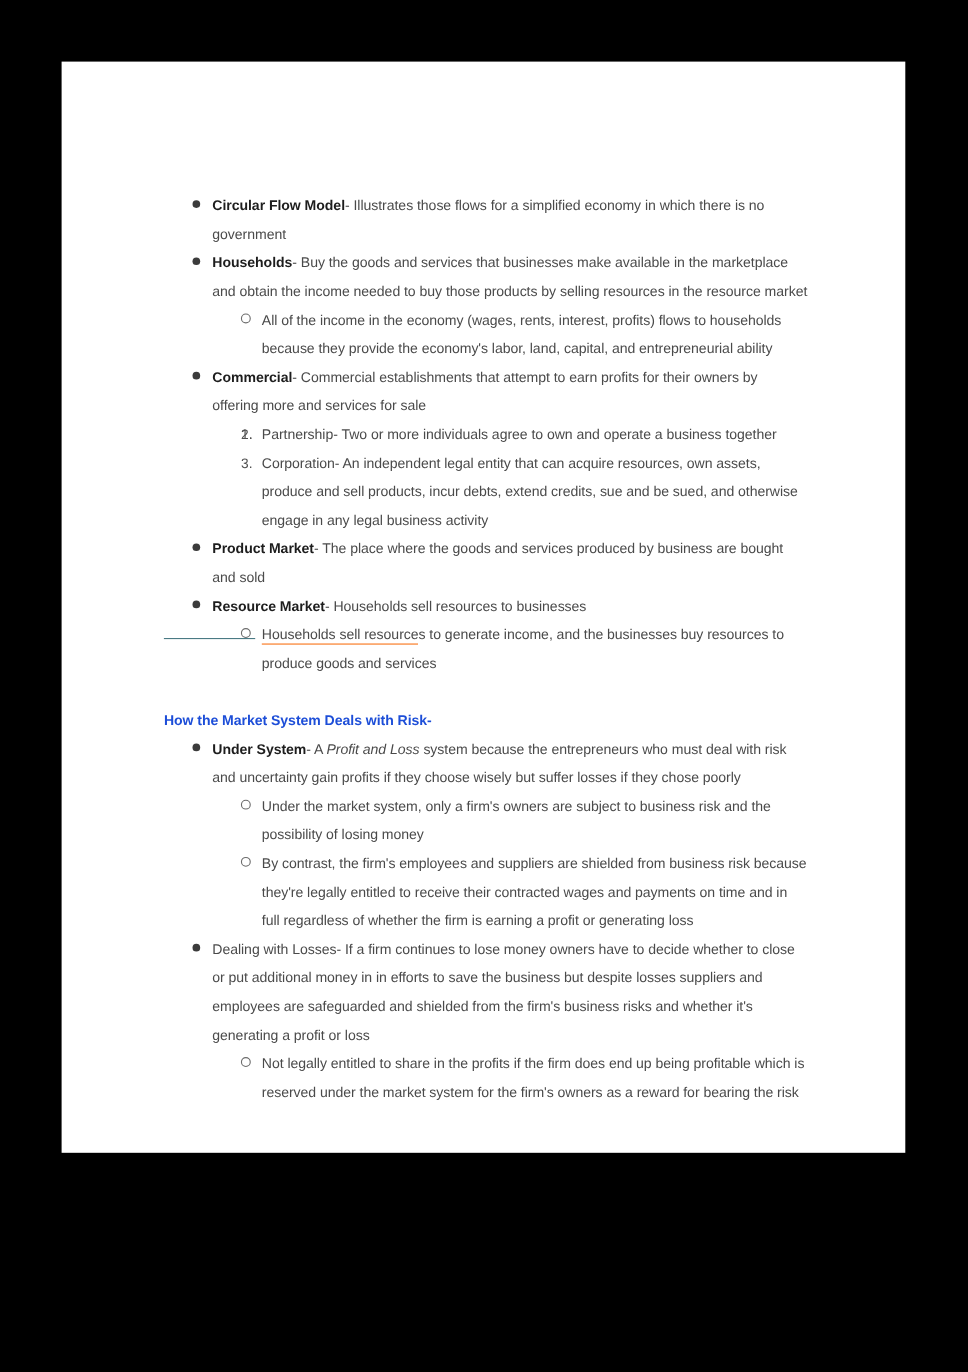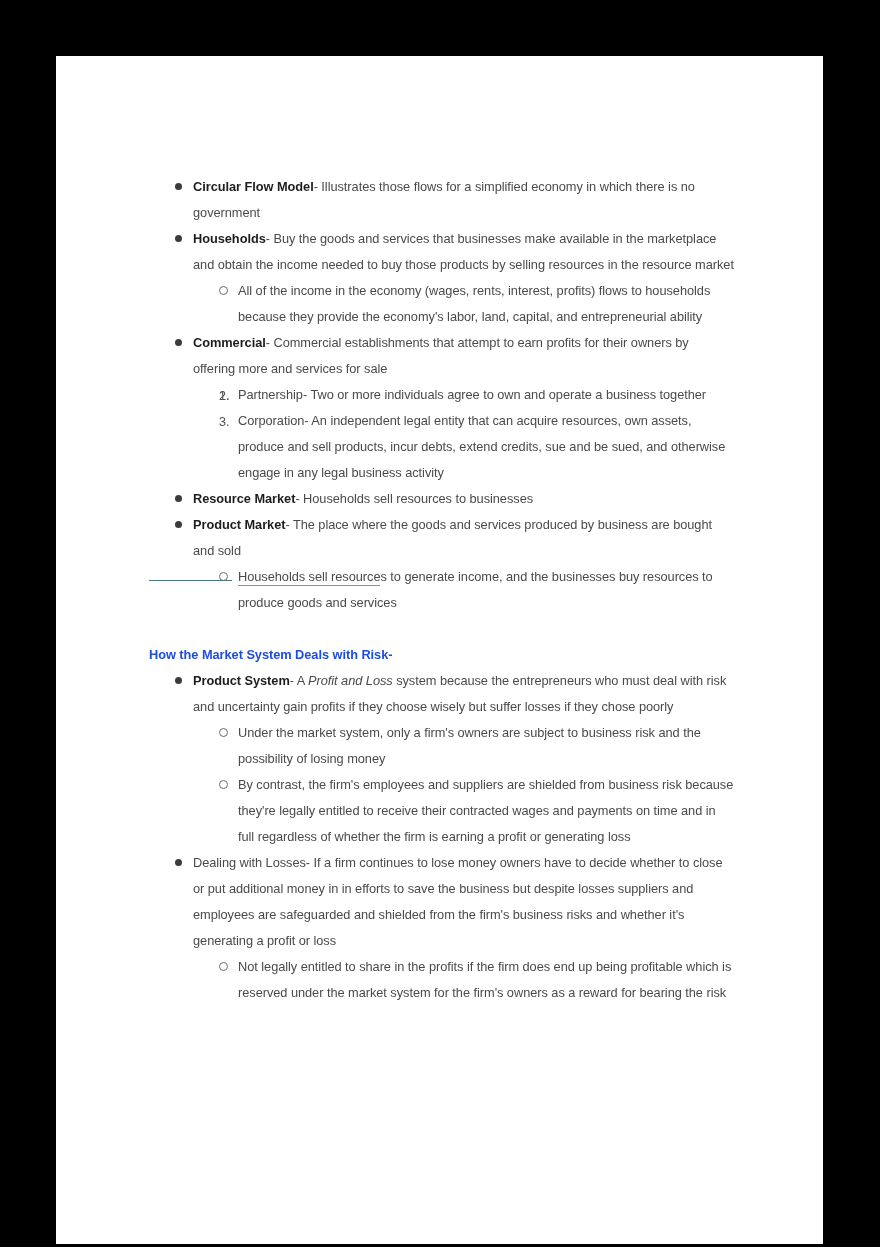--- a/index.html
+++ b/index.html
@@ -12,21 +12,21 @@
     height: 1247px;
     overflow: hidden;
     font-family: "Liberation Sans", sans-serif;
   }
 
   .page {
     position: absolute;
     left: 56px;
     top: 56px;
     width: 767px;
-    height: 1188px;
+    height: 992px;
     background: #ffffff;
   }
 
   .doc-body {
     position: absolute;
     left: 93px;
     top: 118px;
     width: 585px;
   }
 
@@ -158,40 +158,40 @@
       <span class="marker"><span class="num">2.</span></span>
       <span class="txt">Partnership- Two or more individuals agree to own and operate a business together</span>
     </div>
     <div class="lvl3">
       <span class="marker"><span class="num">3.</span></span>
       <span class="txt">Corporation- An independent legal entity that can acquire resources, own assets, produce and sell products, incur debts, extend credits, sue and be sued, and otherwise engage in any legal business activity</span>
     </div>
 
     <div class="lvl1">
       <span class="marker"><span class="dot"></span></span>
+      <span class="txt"><span class="term">Product Market</span><span>- The place where the goods and services produced by business are bought and sold</span></span>
+    </div>
+
+    <div class="lvl1">
+      <span class="marker"><span class="dot"></span></span>
       <span class="txt"><span class="term">Resource Market</span><span>- Households sell resources to businesses</span></span>
     </div>
-
-    <div class="lvl1">
-      <span class="marker"><span class="dot"></span></span>
-      <span class="txt"><span class="term">Product Market</span><span>- The place where the goods and services produced by business are bought and sold</span></span>
-    </div>
     <div class="lvl2">
       <span class="stray-rule"></span>
       <span class="marker"><span class="ring"></span></span>
       <span class="txt"><span class="ul-run">Households sell resource</span><span>s to generate income, and the businesses buy resources to produce goods and services</span></span>
     </div>
 
     <div class="gap"></div>
 
     <div class="section-head">How the Market System Deals with Risk-</div>
 
     <div class="lvl1">
       <span class="marker"><span class="dot"></span></span>
-      <span class="txt"><span class="term">Product System</span><span>- A </span><span class="ital">Profit and Loss</span><span> system because the entrepreneurs who must deal with risk and uncertainty gain profits if they choose wisely but suffer losses if they chose poorly</span></span>
+      <span class="txt"><span class="term">Under System</span><span>- A </span><span class="ital">Profit and Loss</span><span> system because the entrepreneurs who must deal with risk and uncertainty gain profits if they choose wisely but suffer losses if they chose poorly</span></span>
     </div>
     <div class="lvl2">
       <span class="marker"><span class="ring"></span></span>
       <span class="txt">Under the market system, only a firm's owners are subject to business risk and the possibility of losing money</span>
     </div>
     <div class="lvl2">
       <span class="marker"><span class="ring"></span></span>
       <span class="txt">By contrast, the firm's employees and suppliers are shielded from business risk because they're legally entitled to receive their contracted wages and payments on time and in full regardless of whether the firm is earning a profit or generating loss</span>
     </div>
 

